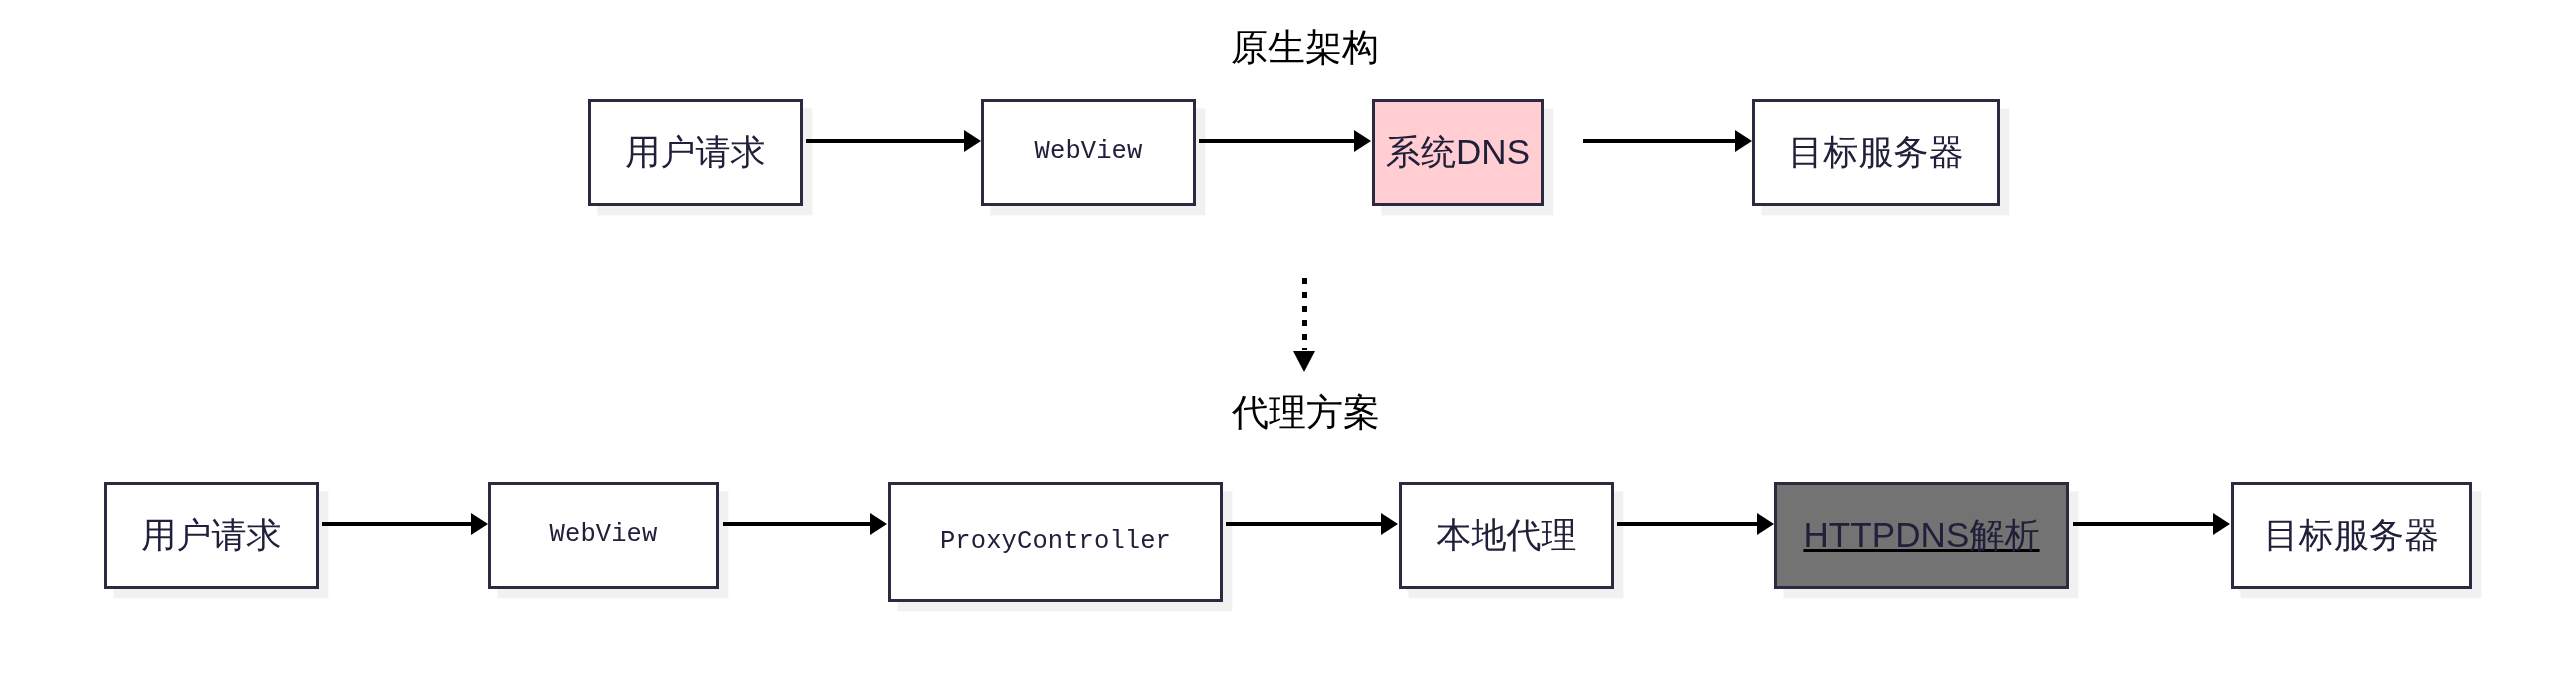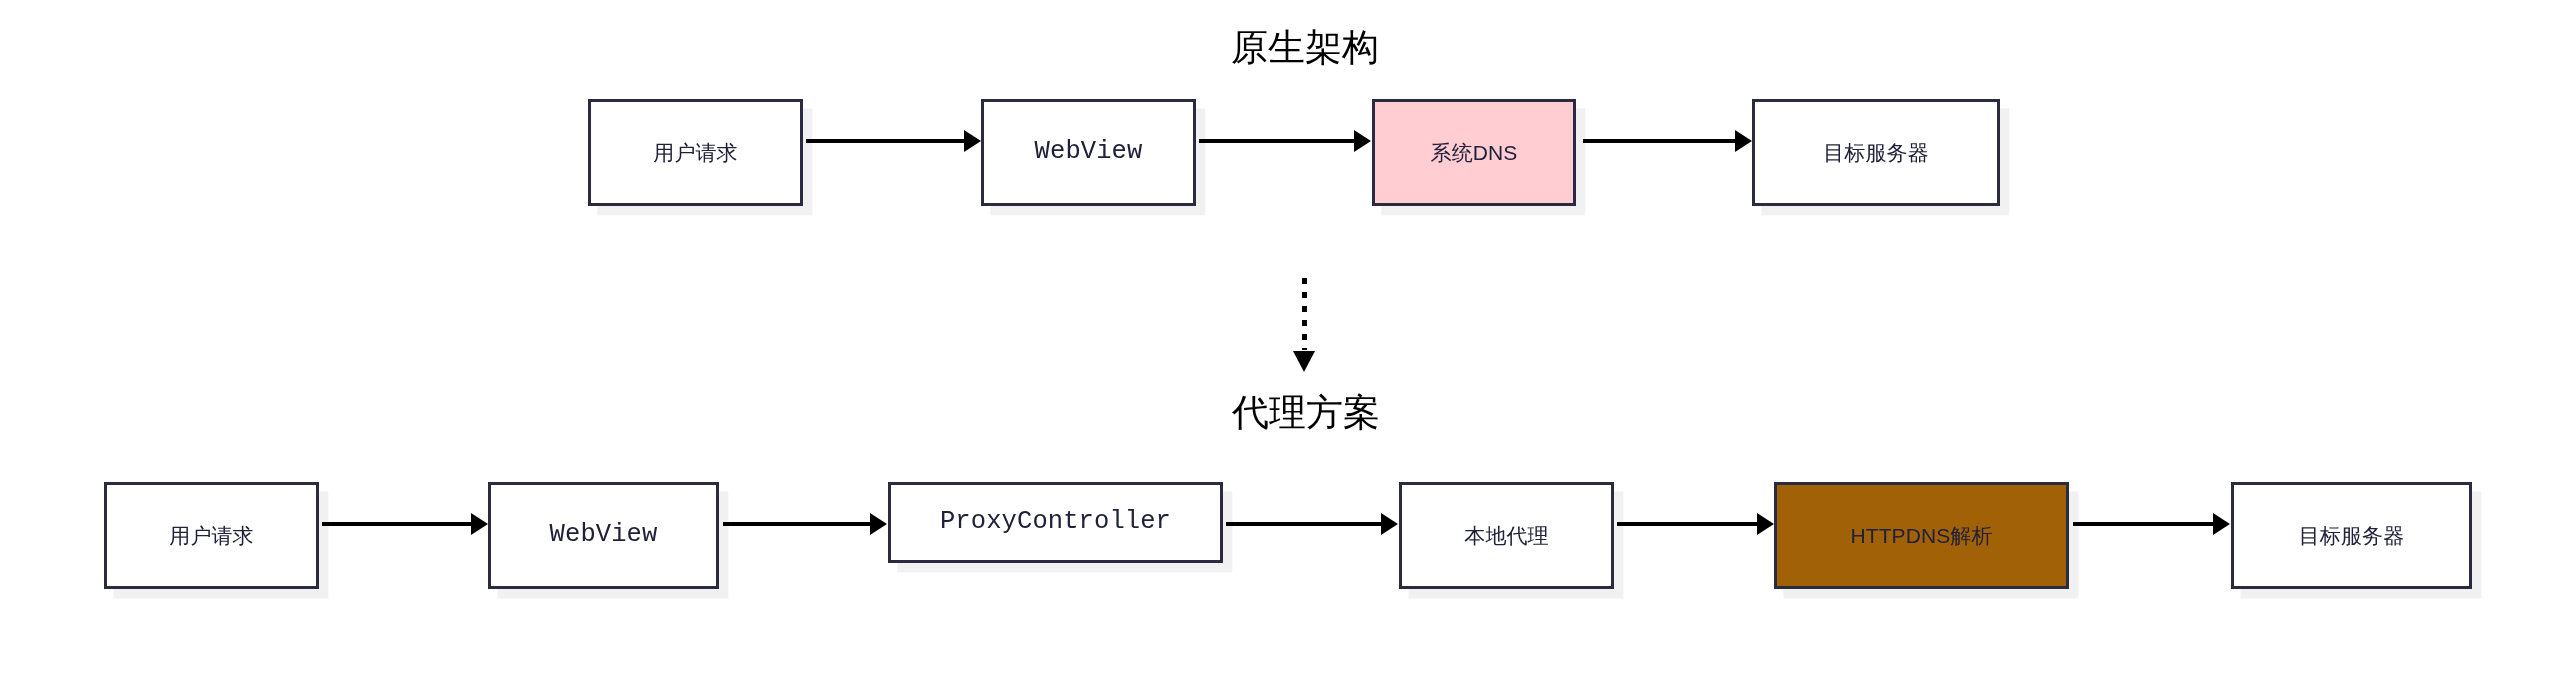--- a/index.html
+++ b/index.html
@@ -39,35 +39,35 @@
     position: absolute;
     box-sizing: border-box;
     border: 3.4px solid #2a2a40;
     background: #ffffff;
     display: flex;
     align-items: center;
     justify-content: center;
     box-shadow: 9.4px 9.4px 0 0 rgba(0,0,0,0.055);
   }
   .node .node-label {
-    font-size: 21px;
+    font-size: 35px;
     color: #20203a;
     line-height: 1.1;
     white-space: nowrap;
     letter-spacing: 0.1px;
   }
   .node.mono .node-label {
     font-family: Liberation Mono, monospace;
     font-size: 25.5px;
   }
   .node.cjk .node-label {
     font-family: "Liberation Sans", "DejaVu Sans", sans-serif;
   }
   .node.fill-pink { background: #ffcdd2; }
-  .node.fill-green { background: #a16207; }
+  .node.fill-green { background: #737373; text-decoration: underline; }
 
   
   .arrow-h {
     position: absolute;
     height: 23px;
     display: block;
   }
   .arrow-h .shaft {
     position: absolute;
     left: 0;
@@ -129,21 +129,21 @@
 
   <div class="node mono" style="left:981px; top:99px; width:215px; height:107px;">
     <span class="node-label">WebView</span>
   </div>
 
   <div class="arrow-h" style="left:1199px; top:130px; width:172px;">
     <span class="shaft" style="width:155px;"></span>
     <span class="head" style="left:155px;"></span>
   </div>
 
-  <div class="node cjk fill-pink" style="left:1372px; top:99px; width:204px; height:107px;">
+  <div class="node cjk fill-pink" style="left:1372px; top:99px; width:172px; height:107px;">
     <span class="node-label">系统DNS</span>
   </div>
 
   <div class="arrow-h" style="left:1583px; top:130px; width:169px;">
     <span class="shaft" style="width:152px;"></span>
     <span class="head" style="left:152px;"></span>
   </div>
 
   <div class="node cjk" style="left:1752px; top:99px; width:248px; height:107px;">
     <span class="node-label">目标服务器</span>
@@ -167,21 +167,21 @@
 
   <div class="node mono" style="left:488px; top:482px; width:231px; height:107px;">
     <span class="node-label">WebView</span>
   </div>
 
   <div class="arrow-h" style="left:723px; top:513px; width:164px;">
     <span class="shaft" style="width:147px;"></span>
     <span class="head" style="left:147px;"></span>
   </div>
 
-  <div class="node mono" style="left:888px; top:482px; width:335px; height:81px;">
+  <div class="node mono" style="left:888px; top:482px; width:335px; height:120px;">
     <span class="node-label">ProxyController</span>
   </div>
 
   <div class="arrow-h" style="left:1226px; top:513px; width:172px;">
     <span class="shaft" style="width:155px;"></span>
     <span class="head" style="left:155px;"></span>
   </div>
 
   <div class="node cjk" style="left:1399px; top:482px; width:215px; height:107px;">
     <span class="node-label">本地代理</span>

